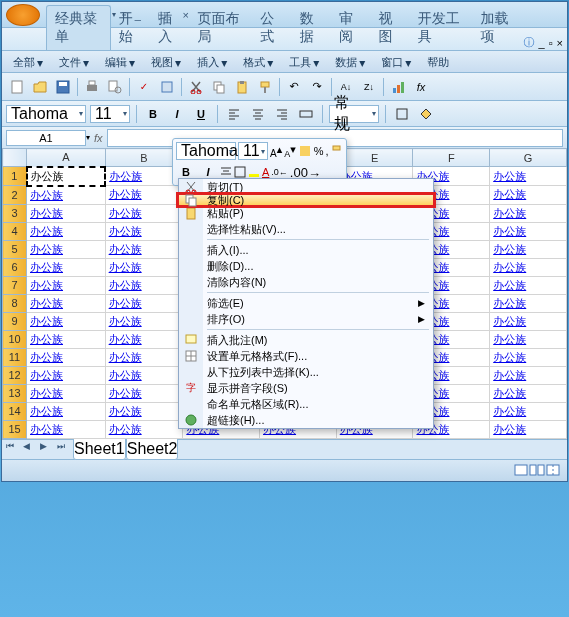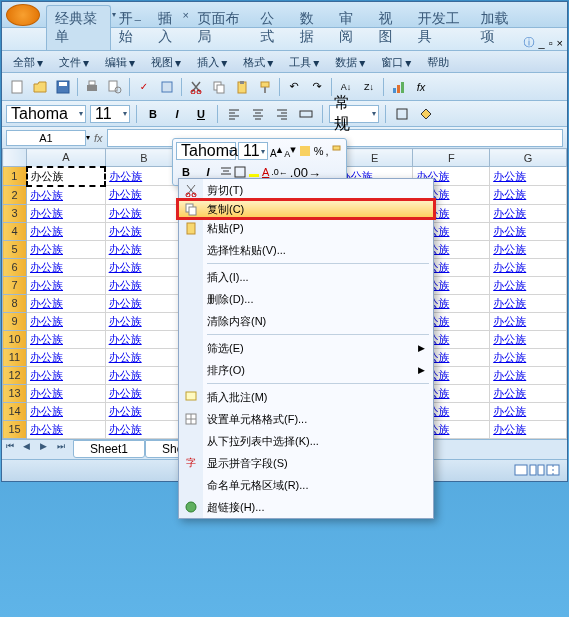--- a/index.html
+++ b/index.html
@@ -33,29 +33,29 @@
 .mini-row{display:flex;align-items:center;gap:2px;padding:1px}
 .grid{border-collapse:collapse;width:100%}
 .grid th{background:linear-gradient(#f0f6fc,#d8e8f6);border:1px solid #9db8d0;font-weight:normal;font-size:11px;color:#333;padding:2px}
 .grid th.row-h{width:24px;background:linear-gradient(90deg,#f0f6fc,#d8e8f6)}
 .grid th.row-h.sel{background:linear-gradient(90deg,#f8d060,#f0b030)}
 .grid th.col-h{height:18px}
 .grid td{border:1px solid #d4d4d4;padding:1px 3px;height:18px;font-size:11px}
 .cell-link{color:#0000ee;text-decoration:underline}
 .sel-border{border:2px dashed #000!important}
 .context-menu{position:absolute;left:176px;top:30px;background:linear-gradient(90deg,#e8f0fa 24px,#f8faff 24px);border:1px solid #8fa8c8;width:256px;box-shadow:3px 3px 8px rgba(0,0,0,.3);z-index:20}
-.ctx-item{display:flex;align-items:center;height:22px;padding:0 8px 0 28px;position:relative;font-size:12px}
+.ctx-item{display:flex;align-items:center;height:16px;padding:0 8px 0 28px;position:relative;font-size:12px}
 .ctx-item.hl{background:linear-gradient(#fff0c0,#ffd060);border:3px solid #e02020;margin:-3px;z-index:1}
 .ctx-icon{position:absolute;left:4px;width:16px;height:16px;display:flex;align-items:center;justify-content:center}
 .ctx-sep{height:1px;background:#c0d0e0;margin:2px 4px 2px 28px}
 .ctx-arrow{margin-left:auto;font-size:9px}
 .sheet-tabs{display:flex;background:#d8e8f6;height:20px;align-items:center;border-top:1px solid #8fb8d8;padding:0 4px}
 .sheet-nav{display:flex;gap:1px}
 .sheet-nav-btn{width:16px;height:16px;font-size:9px;color:#3a5a7a}
-.sheet-tab{background:#fff;border:1px solid #8fb8d8;padding:1px 16px;font-size:12px;border-radius:0 0 3px 3px}
+.sheet-tab{background:#fff;border:1px solid #8fb8d8;padding:1px 0;font-size:16px;border-radius:0 0 3px 3px}
 .statusbar{background:linear-gradient(#d8e8f6,#c0d8ec);height:22px;display:flex;align-items:center;padding:0 6px;font-size:11px;color:#1a3a5a;border-top:1px solid #8fb8d8}
 .u{text-decoration:underline}
 svg{display:block}
 </style>
 </head>
 <body>
 
 <div class="window">
   <div class="titlebar">
     <div class="office-btn"></div>

